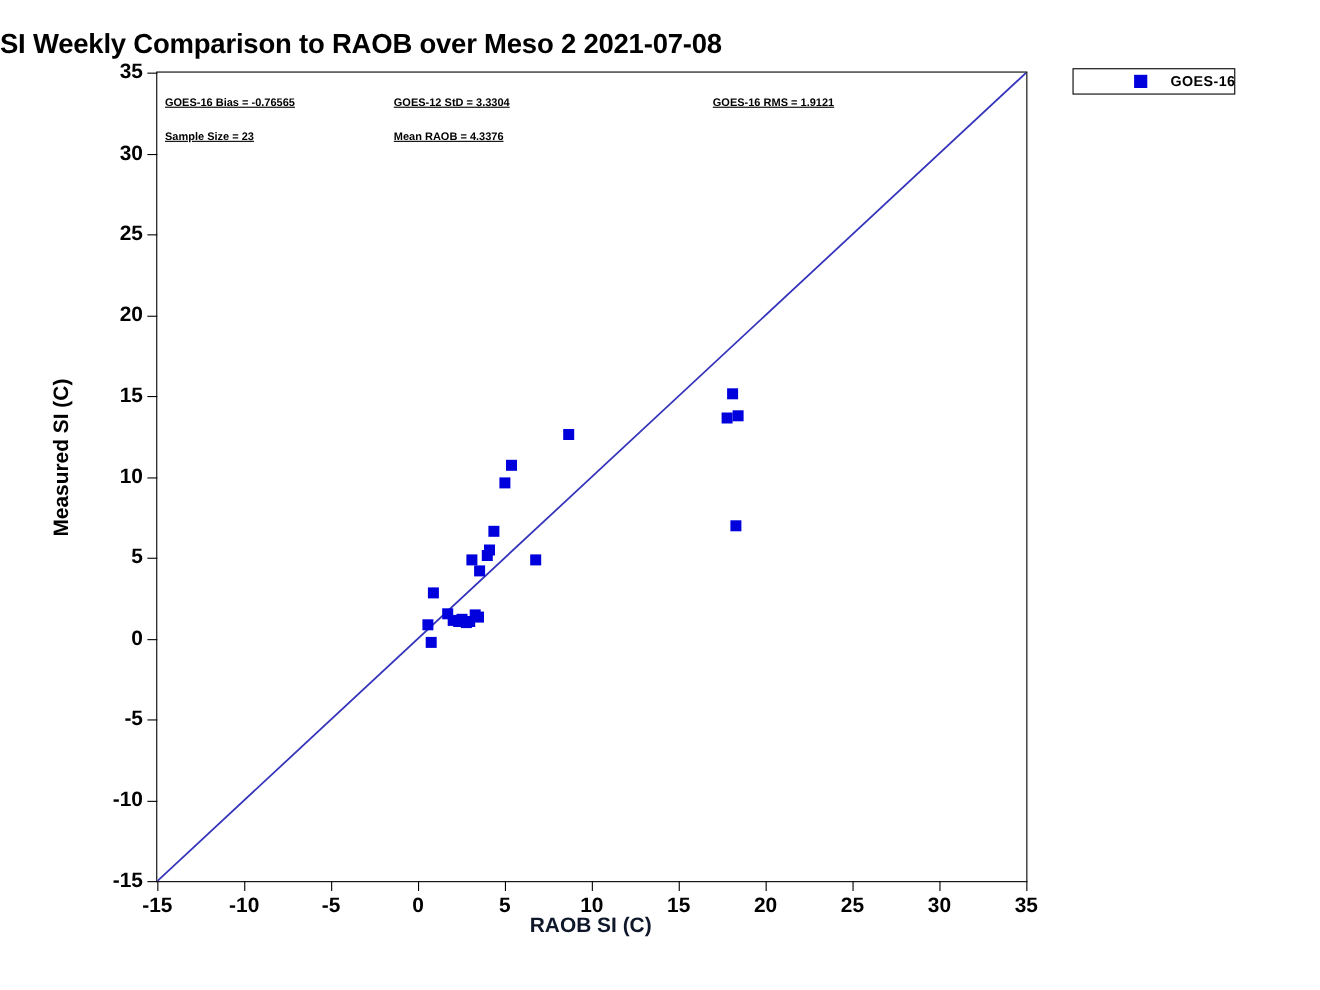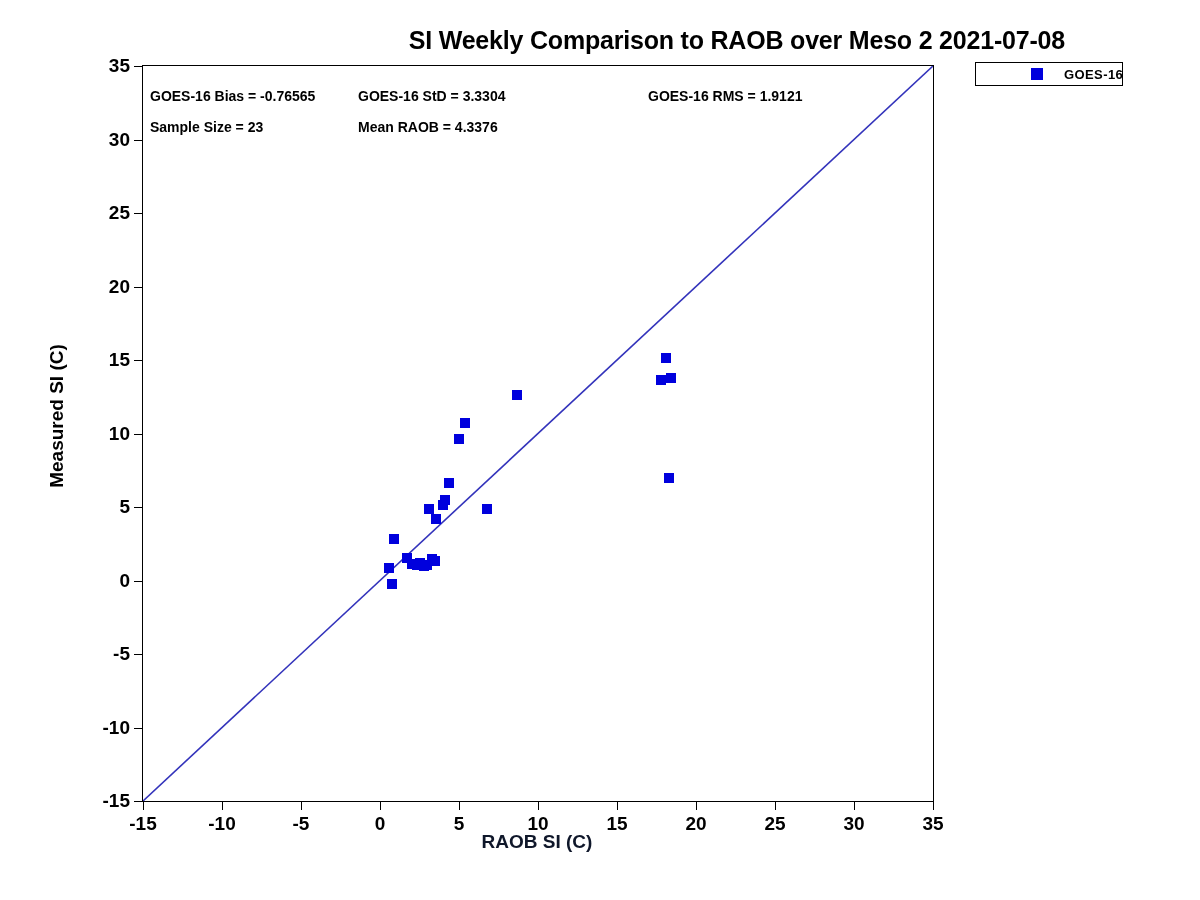--- a/index.html
+++ b/index.html
@@ -24,21 +24,21 @@
     width: 1200px;
     height: 900px;
   }
 
   
   #chart-title {
     position: absolute;
     left: 0;
     top: 26px;
     width: 1065px;
-    text-align: right;
+    text-align: left;
     font-size: 25px;
     font-weight: bold;
     letter-spacing: -0.2px;
     color: #000000;
     white-space: nowrap;
   }
 
   
   #plot-area {
     position: absolute;
@@ -125,24 +125,25 @@
     white-space: nowrap;
     font-size: 19px;
     font-weight: bold;
     color: #000000;
     margin-top: -68px;
   }
 
   
   .stat {
     position: absolute;
-    font-size: 14px;
-    font-weight: bold;
-    color: #000000;
-    white-space: nowrap;
+    font-size: 10px;
+    font-weight: bold;
+    color: #000000;
+    white-space: nowrap;
+    text-decoration: underline;
   }
 
   
   .marker {
     position: absolute;
     width: 10px;
     height: 10px;
     margin-left: -5px;
     margin-top: -5px;
   }
@@ -269,21 +270,21 @@
           <div class="tick-x" style="left: 711px;"></div>
           <div class="ticklabel-x" style="left: 711px;">30</div>
           <div class="tick-x" style="left: 790px;"></div>
           <div class="ticklabel-x" style="left: 790px;">35</div>
         </div>
     </div>
   </div>
 
   <div id="annotations-layer">
       <div class="stat" style="left: 150px; top: 88px;">GOES-16 Bias = -0.76565</div>
-      <div class="stat" style="left: 358px; top: 88px;">GOES-16 StD = 3.3304</div>
+      <div class="stat" style="left: 358px; top: 88px;">GOES-12 StD = 3.3304</div>
       <div class="stat" style="left: 648px; top: 88px;">GOES-16 RMS = 1.9121</div>
       <div class="stat" style="left: 150px; top: 119px;">Sample Size = 23</div>
       <div class="stat" style="left: 358px; top: 119px;">Mean RAOB = 4.3376</div>
     </div>
 
   <div id="legend">
     <span id="legend-swatch" style="background: rgb(0, 0, 221);"></span>
     <span id="legend-label">GOES-16</span>
   </div>
 

